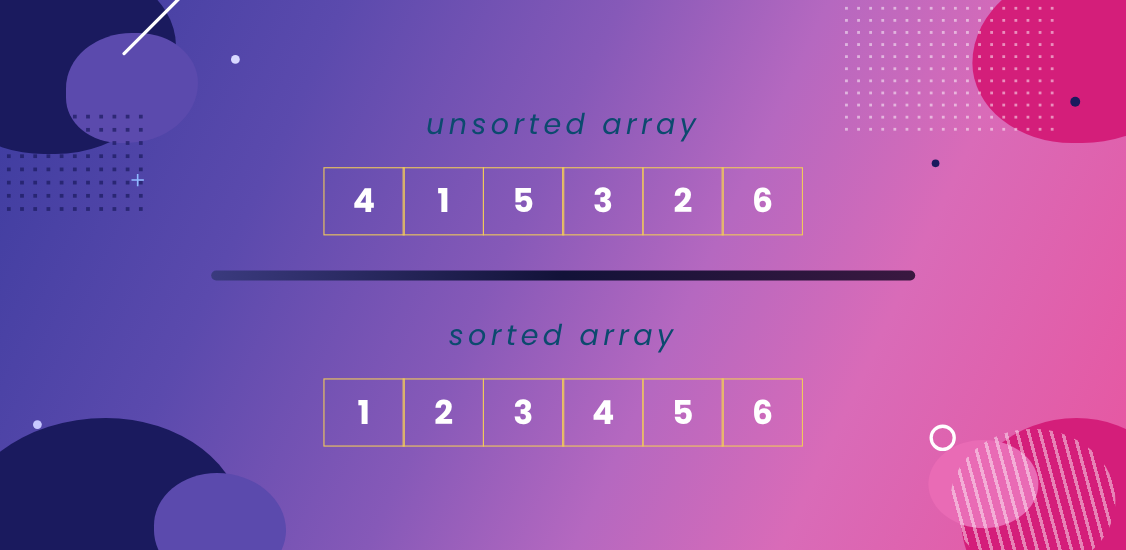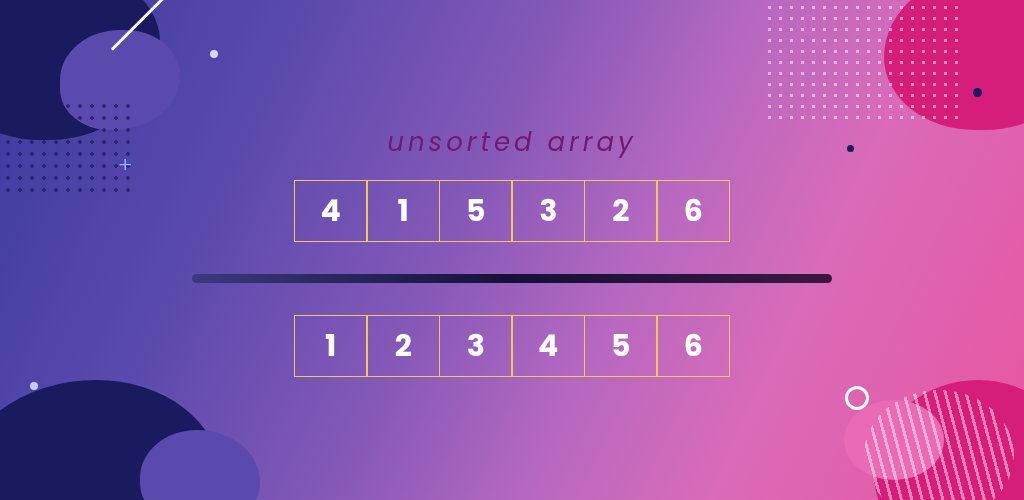--- a/index.html
+++ b/index.html
@@ -168,21 +168,21 @@
     .content {
       position: relative;
       z-index: 10;
       display: flex;
       flex-direction: column;
       align-items: center;
       gap: 18px;
     }
 
     .label {
-      color: #701a75;
+      color: #0c4a6e;
       font-size: 26px;
       font-weight: 400;
       font-style: italic;
       letter-spacing: 4px;
     }
 
     .array {
       display: flex;
     }
 
@@ -238,20 +238,21 @@
     <div class="cell">4</div>
     <div class="cell">1</div>
     <div class="cell">5</div>
     <div class="cell">3</div>
     <div class="cell">2</div>
     <div class="cell">6</div>
   </div>
 
   <div class="divider"></div>
 
+  <div class="label">sorted array</div>
   <div class="array">
     <div class="cell">1</div>
     <div class="cell">2</div>
     <div class="cell">3</div>
     <div class="cell">4</div>
     <div class="cell">5</div>
     <div class="cell">6</div>
   </div>
 </div>
 

